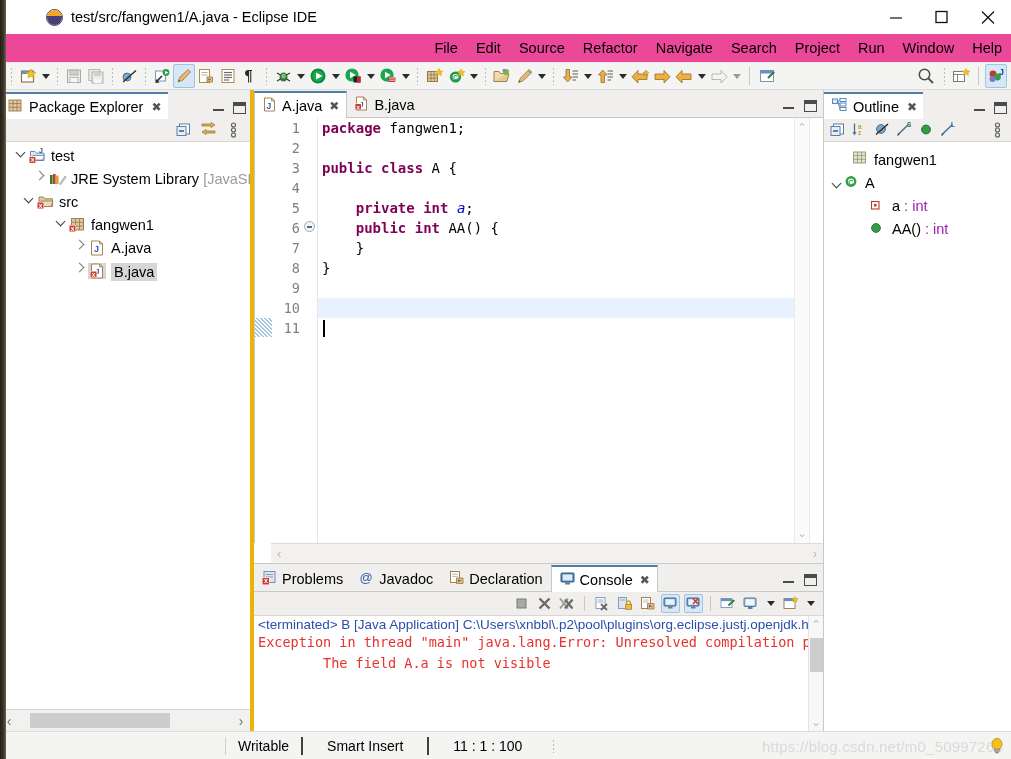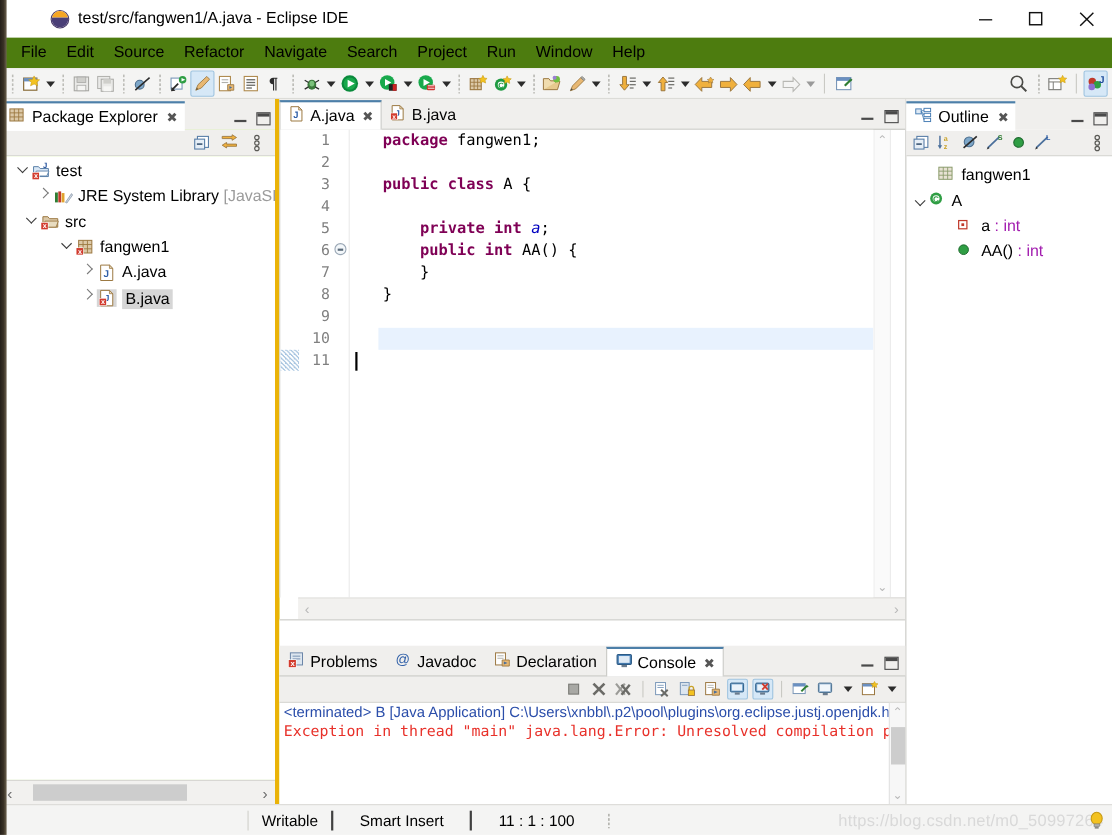--- a/index.html
+++ b/index.html
@@ -55,21 +55,22 @@
     width: 46px; height: 34px;
     display: flex; align-items: center; justify-content: center;
     color: #111; font-size: 15px;
   }
   .winbtn svg { display: block; }
   
   .menubar {
     height: 28px; flex: 0 0 28px;
     display: flex; align-items: center;
     padding-left: 10px; gap: 0px;
-    background: #4d7c0f;
+    background: #ec4899;
+    justify-content: flex-end;
   }
   .menu-item {
     font-size: 14.5px; color: #000;
     padding: 2px 9px; white-space: nowrap;
   }
   
   .toolbar {
     height: 28px; flex: 0 0 28px;
     display: flex; align-items: center;
     background: #f4f4f3;
@@ -223,21 +224,21 @@
   }
   .gutter-fold {
     width: 14px; flex: 0 0 14px; background: #ffffff;
     border-right: 1px solid #e6e6e6; position: relative;
   }
   .code-area {
     flex: 1 1 auto; position: relative; overflow: hidden;
     font-family: "DejaVu Sans Mono", monospace;
     font-size: 14px; color: #000; background: #fff;
   }
-  .cline { height: 20px; line-height: 20px; white-space: pre; padding-left: 4px; margin-left: 26px; }
+  .cline { height: 20px; line-height: 20px; white-space: pre; padding-left: 4px; }
   .gline { height: 20px; line-height: 20px; }
   .kw { color: #7f0055; font-weight: bold; }
   .fld { color: #0000c0; font-style: italic; }
   .cur-line { background: #e8f2fe; }
   .fold-minus {
     position: absolute; right: 2px;
     width: 11px; height: 11px; border: 1px solid #9aa7b5;
     border-radius: 50%; background: #f3f7fa;
   }
   .fold-minus::after {
@@ -276,21 +277,21 @@
   
   .console-panel {
     flex: 0 0 168px; height: 168px;
     display: flex; flex-direction: column;
     background: #fff;
     border-top: 1px solid #c8c8c4;
   }
   .cons-tabrow {
     height: 28px; flex: 0 0 28px;
     background: #f0efed; display: flex; align-items: flex-end;
-    position: relative; border-bottom: 1px solid #c8c8c4; margin-top: 23px;
+    position: relative; border-bottom: 1px solid #c8c8c4;
   }
   .cons-tab {
     height: 27px; display: flex; align-items: center; gap: 5px;
     padding: 0 8px; font-size: 14.5px; color: #000; position: relative; top: 1px;
   }
   .cons-tab.active {
     background: #ffffff; border-top: 2px solid #4d7fa8;
     border-left: 1px solid #c8c8c4; border-right: 1px solid #c8c8c4;
   }
   .cons-toolbar {
@@ -1036,20 +1037,21 @@
           </span>
           <span class="tb-arrow">
               <i></i>
             </span>
         </div>
 
         <div class="cons-body">
           <div class="cons-text">
             <div class="cons-hdr">&lt;terminated&gt; B [Java Application] C:\Users\xnbbl\.p2\pool\plugins\org.eclipse.justj.openjdk.hotspot.jr</div>
             <div class="cons-err">Exception in thread "main" java.lang.Error: Unresolved compilation problem: </div>
+            <div class="cons-err">	The field A.a is not visible</div>
           </div>
           <div class="cons-vscroll">
             <span class="vs-chev">⌃</span>
             <span class="cons-vthumb"></span>
             <span class="vs-chev">⌄</span>
           </div>
         </div>
       </div>
     </div>
 

